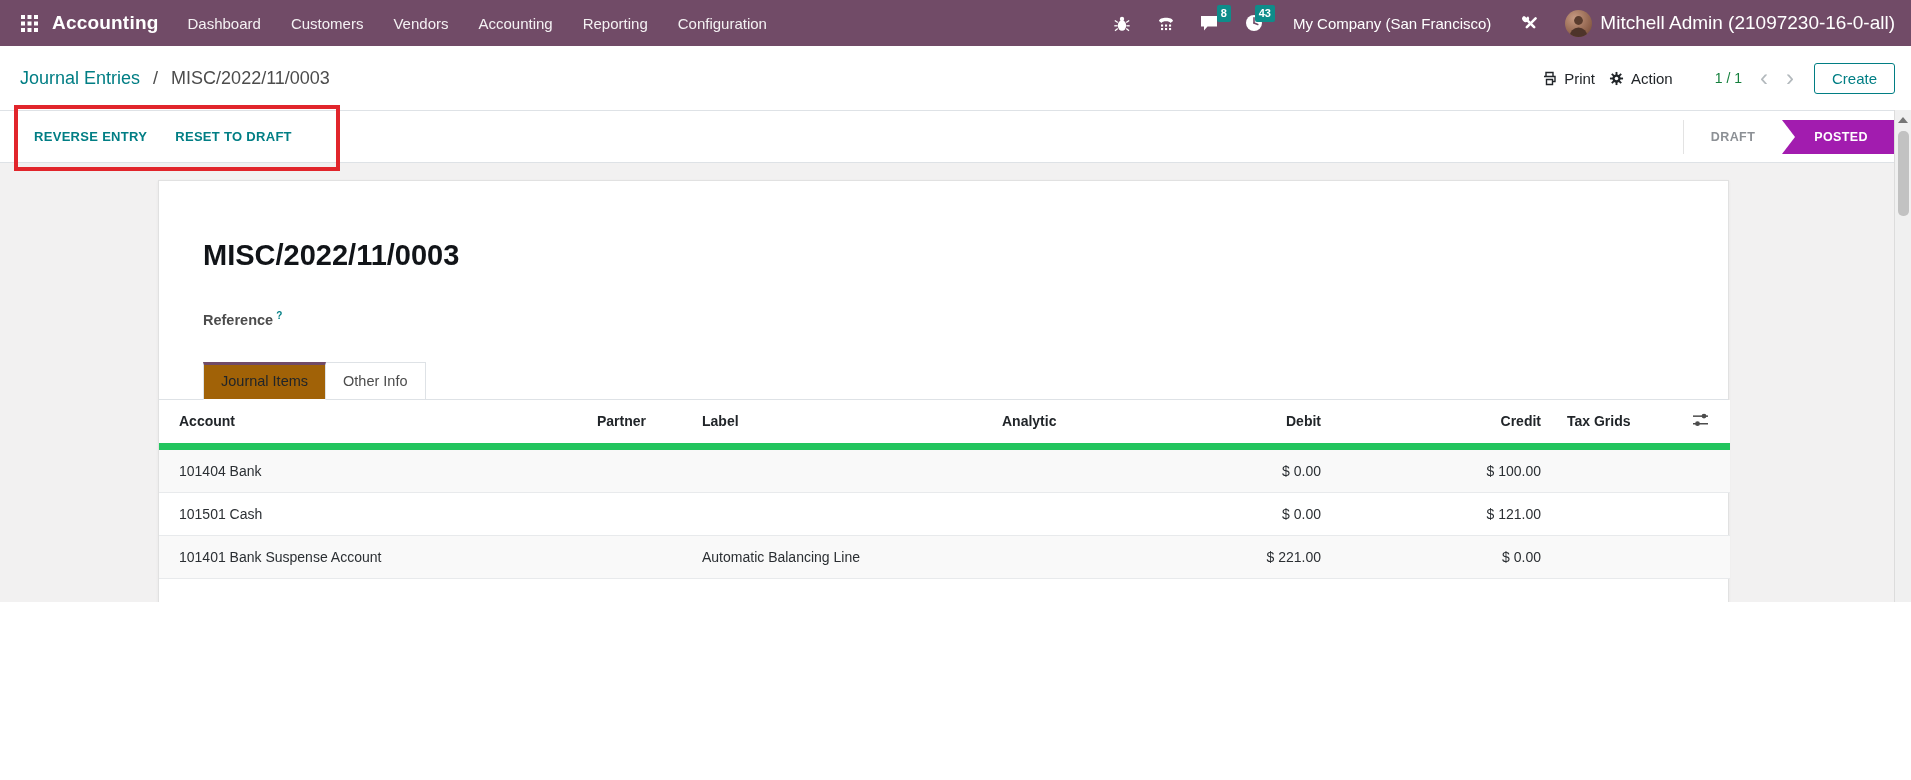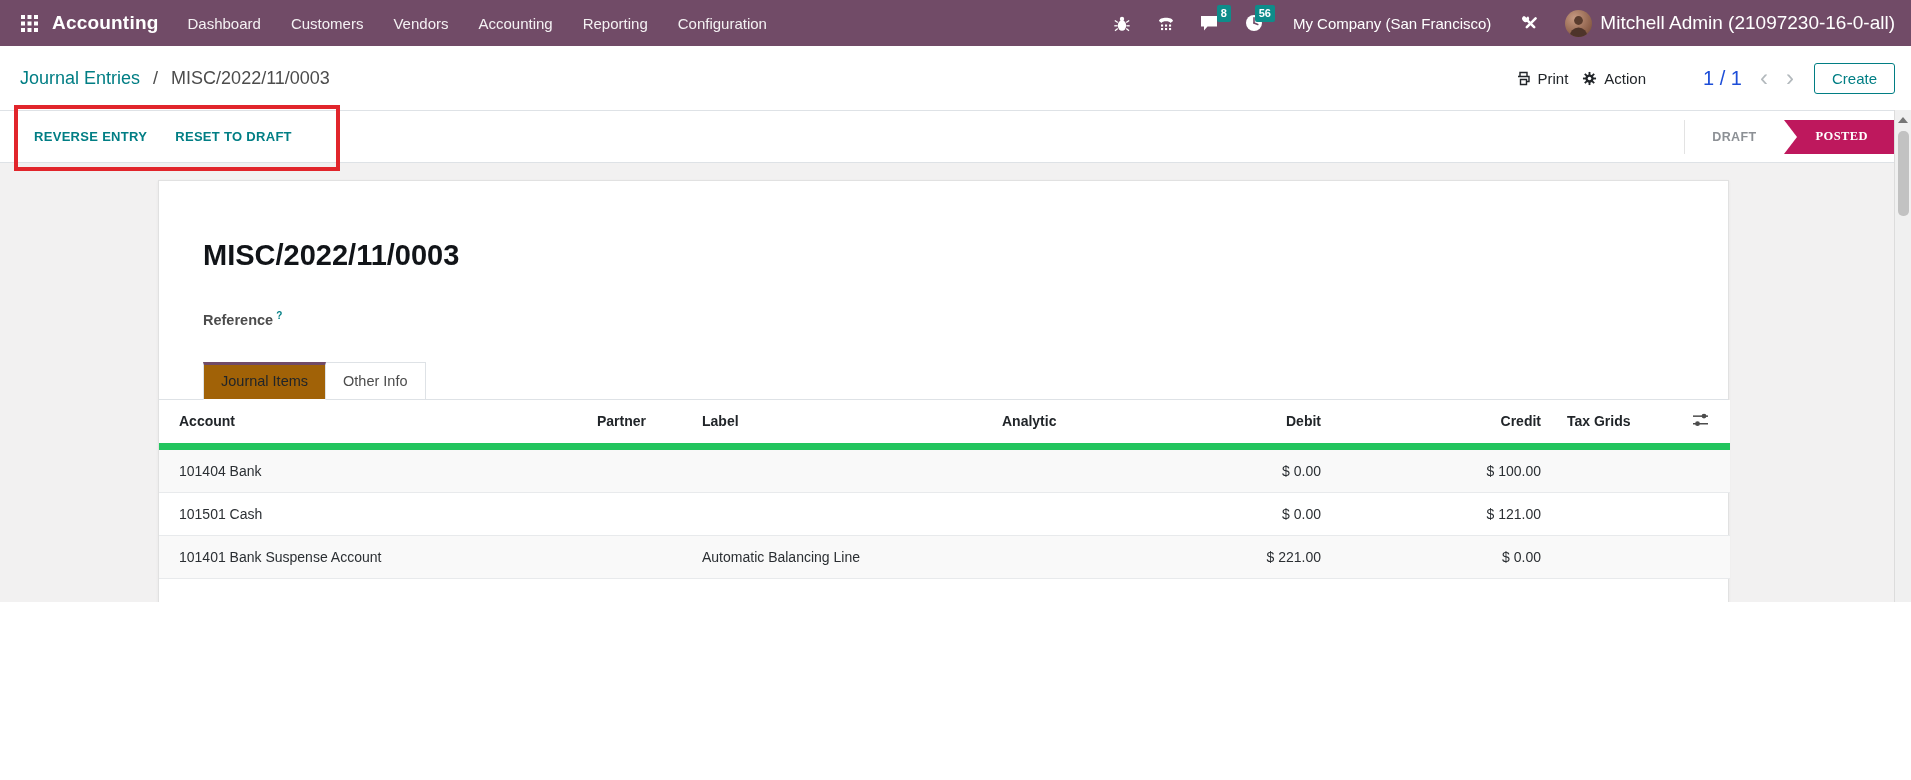--- a/index.html
+++ b/index.html
@@ -23,32 +23,32 @@
 
   
   .control-panel { height:64px; background:#fff; display:flex; align-items:center; justify-content:space-between; padding:0 16px 0 20px; }
   .breadcrumb { font-size:18px; }
   .breadcrumb .parent { color:#017e84; cursor:pointer; }
   .breadcrumb .sep { color:#4c4c4c; margin:0 8px; }
   .breadcrumb .current { color:#4c4c4c; }
   .cp-right { display:flex; align-items:center; gap:14px; }
   .cp-btn { display:flex; align-items:center; gap:7px; font-size:15px; color:#212529; font-weight:500; cursor:pointer; }
   .pager { display:flex; align-items:center; gap:18px; margin-left:28px; }
-  .pager-count { font-size:20px; color:#1d4ed8;margin-left:15px; }
+  .pager-count { font-size:14px; color:#15803d; }
   .pager-arrow { font-size:24px; line-height:1; color:#b3b9bd; cursor:pointer; font-weight:400; }
   .create-btn { border:1px solid #017e84; color:#017e84; background:#fff; font-size:15px; padding:6px 17px; border-radius:3px; cursor:pointer; margin-left:6px; font-family:inherit; }
 
   
   .status-bar { height:53px; background:#fff; border-top:1px solid #dee2e6; border-bottom:1px solid #dee2e6; display:flex; align-items:center; justify-content:space-between; padding:0 17px 0 34px; }
   .sb-left { display:flex; align-items:center; gap:28px; }
   .sb-btn { color:#017e84; font-size:13px; font-weight:600; letter-spacing:.3px; cursor:pointer; background:none; border:none; font-family:inherit; text-transform:uppercase; }
   .sb-right { display:flex; align-items:stretch; height:34px; }
   .status-step { display:flex; align-items:center; font-size:12.5px; font-weight:600; letter-spacing:.4px; }
   .status-draft { color:#8c9095; padding:0 27px; border-left:1px solid #e3e3e3; cursor:pointer; }
-  .status-posted { position:relative; background:#be185d; color:#fff; padding:0 26px 0 32px; cursor:pointer;font-family:Liberation Serif, serif; }
+  .status-posted { position:relative; background:#a21caf; color:#fff; padding:0 26px 0 32px; cursor:pointer; }
   .status-posted::before { content:""; position:absolute; left:0; top:0; width:0; height:0;
      border-top:17px solid transparent; border-bottom:17px solid transparent; border-left:13px solid #fff; }
 
   
   .annotation-box { position:absolute; left:14px; top:105px; width:326px; height:66px; border:4px solid #e1252b; z-index:60; pointer-events:none; }
 
   
   .content { position:relative; height:617px; background:#f2f1f1; overflow:hidden; }
   .sheet { margin:17px 0 0 158px; width:1571px; min-height:640px; background:#fff; border:1px solid #e1e1e1; border-bottom:none; box-shadow:0 1px 3px rgba(0,0,0,.05); }
   .sheet-pad { padding:0 44px; }
@@ -152,21 +152,21 @@
         <span class="nav-badge">8</span>
       </div>
       <div class="nav-icon-btn">
         <svg width="18" height="18" viewBox="0 0 18 18">
           <circle cx="9" cy="9" r="8" fill="#fff"></circle>
           <g stroke="#714B67" stroke-width="1.6" stroke-linecap="round">
             <line x1="9" y1="9" x2="9" y2="3.8"></line>
               <line x1="9" y1="9" x2="12.8" y2="10.4"></line>
           </g>
         </svg>
-        <span class="nav-badge">56</span>
+        <span class="nav-badge">43</span>
       </div>
       <div class="nav-company">My Company (San Francisco)</div>
       <div class="nav-icon-btn">
         <svg width="19" height="19" viewBox="0 0 19 19" fill="#fff">
           <rect x="8.2" y="1" width="2.6" height="15" rx="1.3" transform="rotate(45 9.5 9.5)"></rect>
           <rect x="8.2" y="3" width="2.6" height="13" rx="1.3" transform="rotate(-45 9.5 9.5)"></rect>
           <path d="M2.2 2.2 a3.4 3.4 0 1 0 4.8 0 l-1.6 1.6 -1.6 -1.6 Z"></path>
         </svg>
       </div>
       <div class="nav-user">

